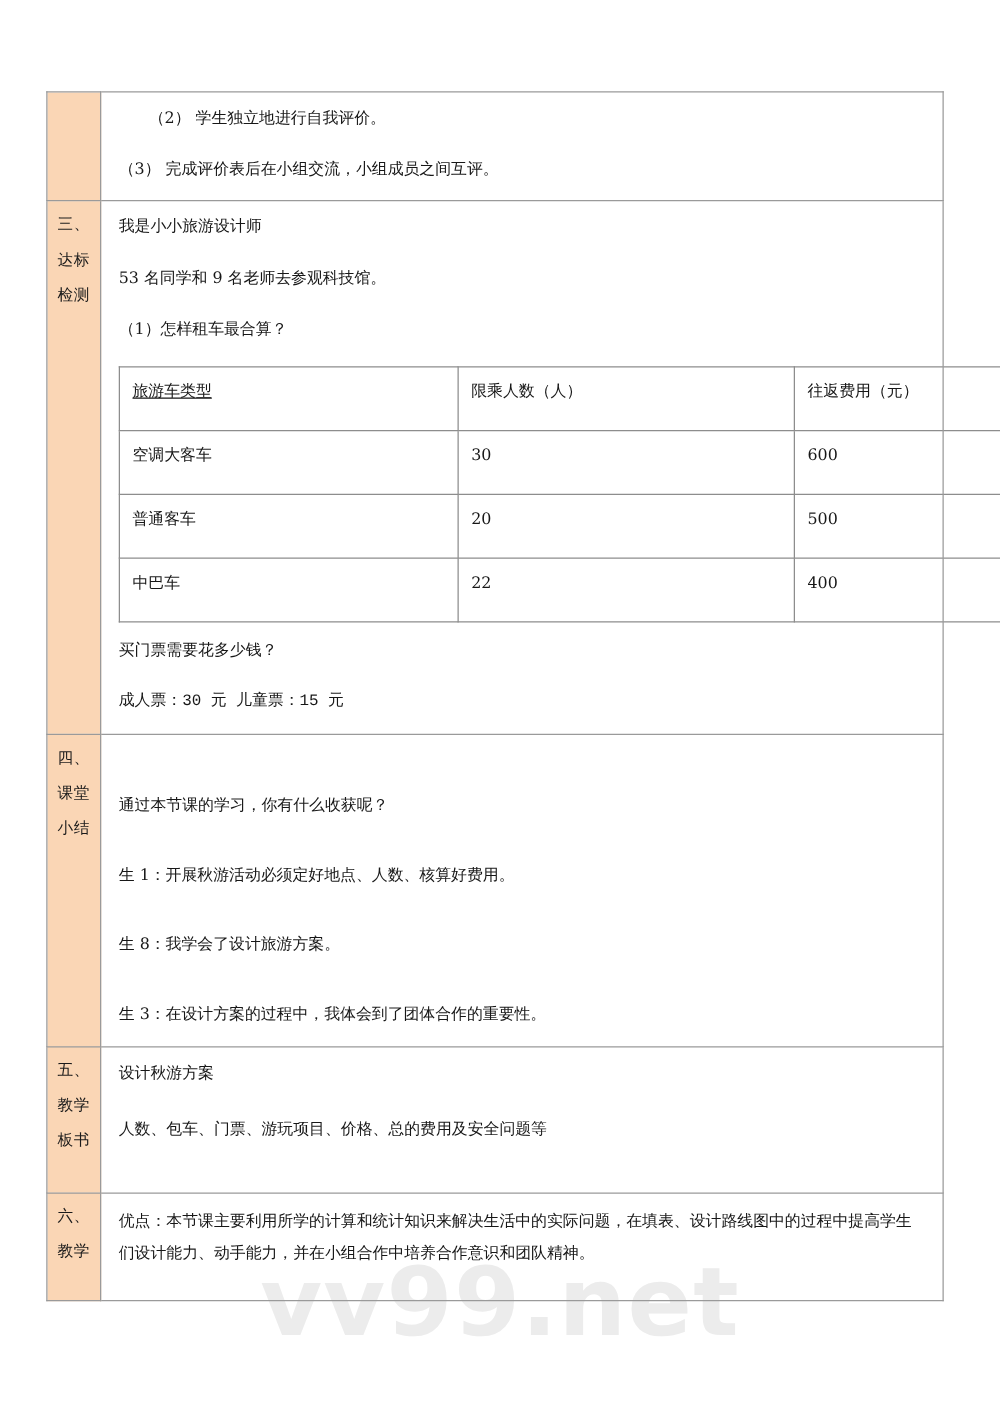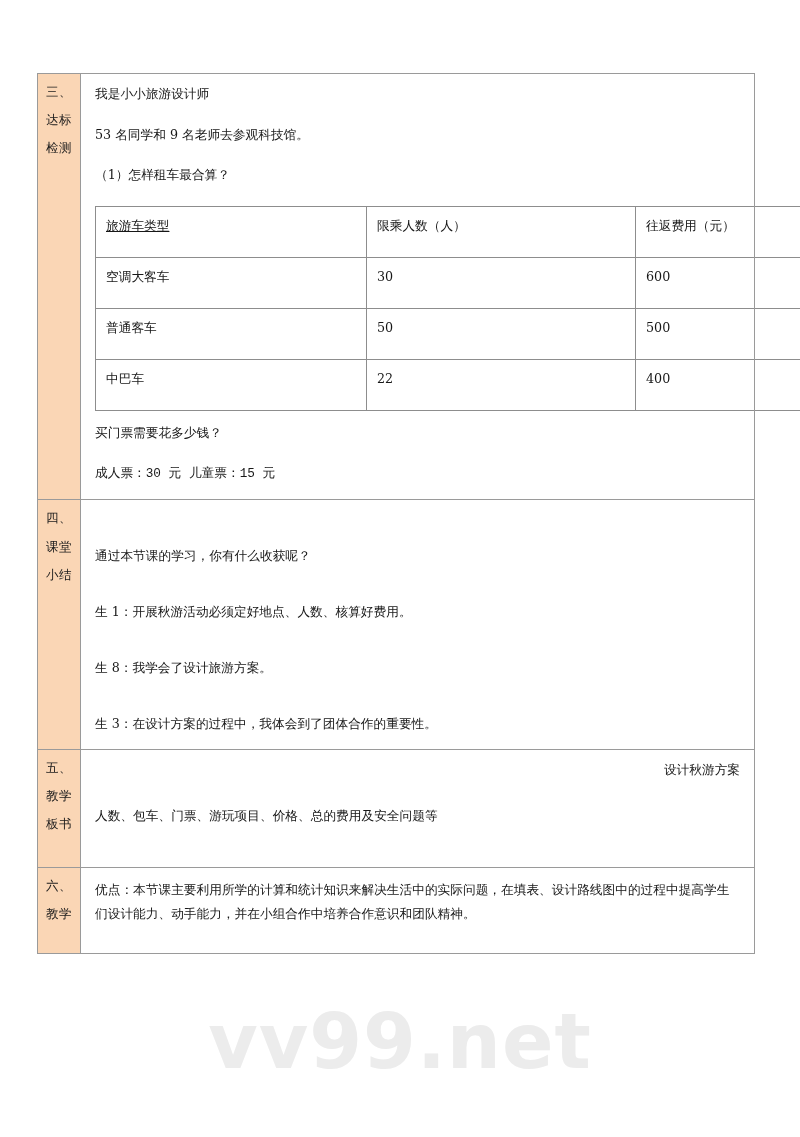--- a/index.html
+++ b/index.html
@@ -80,21 +80,21 @@
     color: #171717;
     line-height: 1.55;
   }
   .content-cell p {
     margin: 0 0 21px 0;
   }
   .content-cell p:last-child { margin-bottom: 4px; }
   .indent-1 { padding-left: 24px; }
 
   .center-line {
-    text-align: right;
+    text-align: left;
     margin: 0 0 26px 0 !important;
   }
 
   .tight p { margin-bottom: 17px; margin-top: 36px; }
 
   
   .inner-table {
     border-collapse: collapse;
     table-layout: fixed;
     width: 672px;
@@ -118,20 +118,27 @@
 </head>
 <body>
 
 <div class="page">
 
   <div class="watermark">vv99.net</div>
 
   <table class="doc-table">
     <tbody>
 
+      <tr>
+        <td class="label-cell"></td>
+        <td class="content-cell">
+          <p class="indent-1">（2）  学生独立地进行自我评价。</p>
+          <p>（3）  完成评价表后在小组交流，小组成员之间互评。</p>
+        </td>
+      </tr>
 
       <tr>
         <td class="label-cell">
           <span class="lbl-line">三、</span>
           <span class="lbl-line">达标</span>
           <span class="lbl-line">检测</span>
         </td>
         <td class="content-cell">
           <p>我是小小旅游设计师</p>
           <p>53 名同学和 9 名老师去参观科技馆。</p>
@@ -144,21 +151,21 @@
                 <td class="col-seats">限乘人数（人）</td>
                 <td class="col-fee">往返费用（元）</td>
               </tr>
               <tr>
                 <td>空调大客车</td>
                 <td>30</td>
                 <td>600</td>
               </tr>
               <tr>
                 <td>普通客车</td>
-                <td>50</td>
+                <td>20</td>
                 <td>500</td>
               </tr>
               <tr>
                 <td>中巴车</td>
                 <td>22</td>
                 <td>400</td>
               </tr>
             </tbody>
           </table>
 

